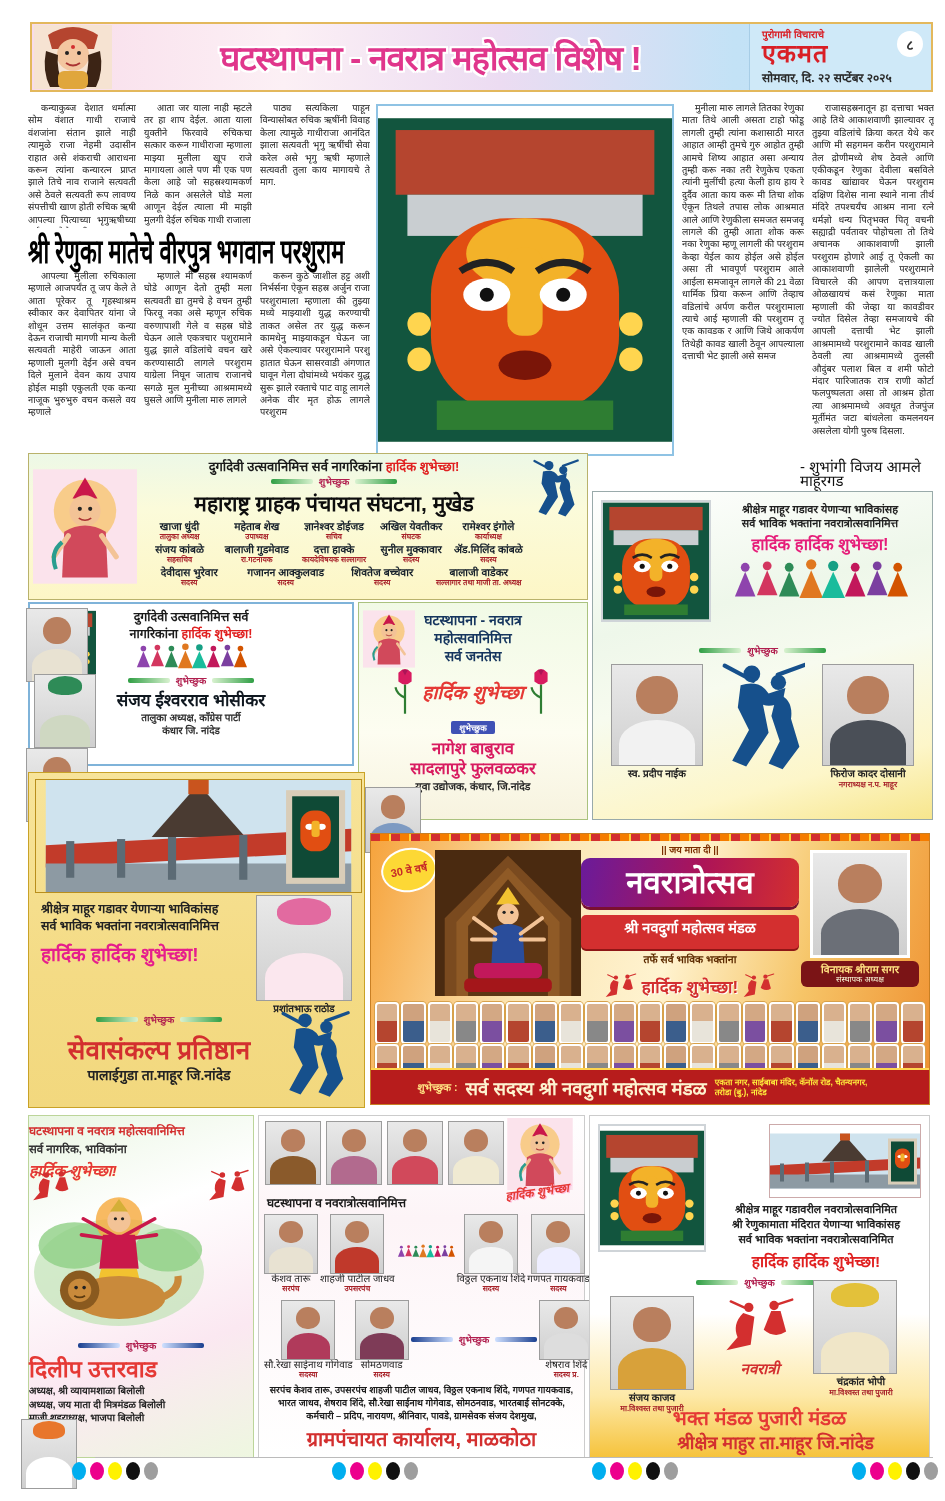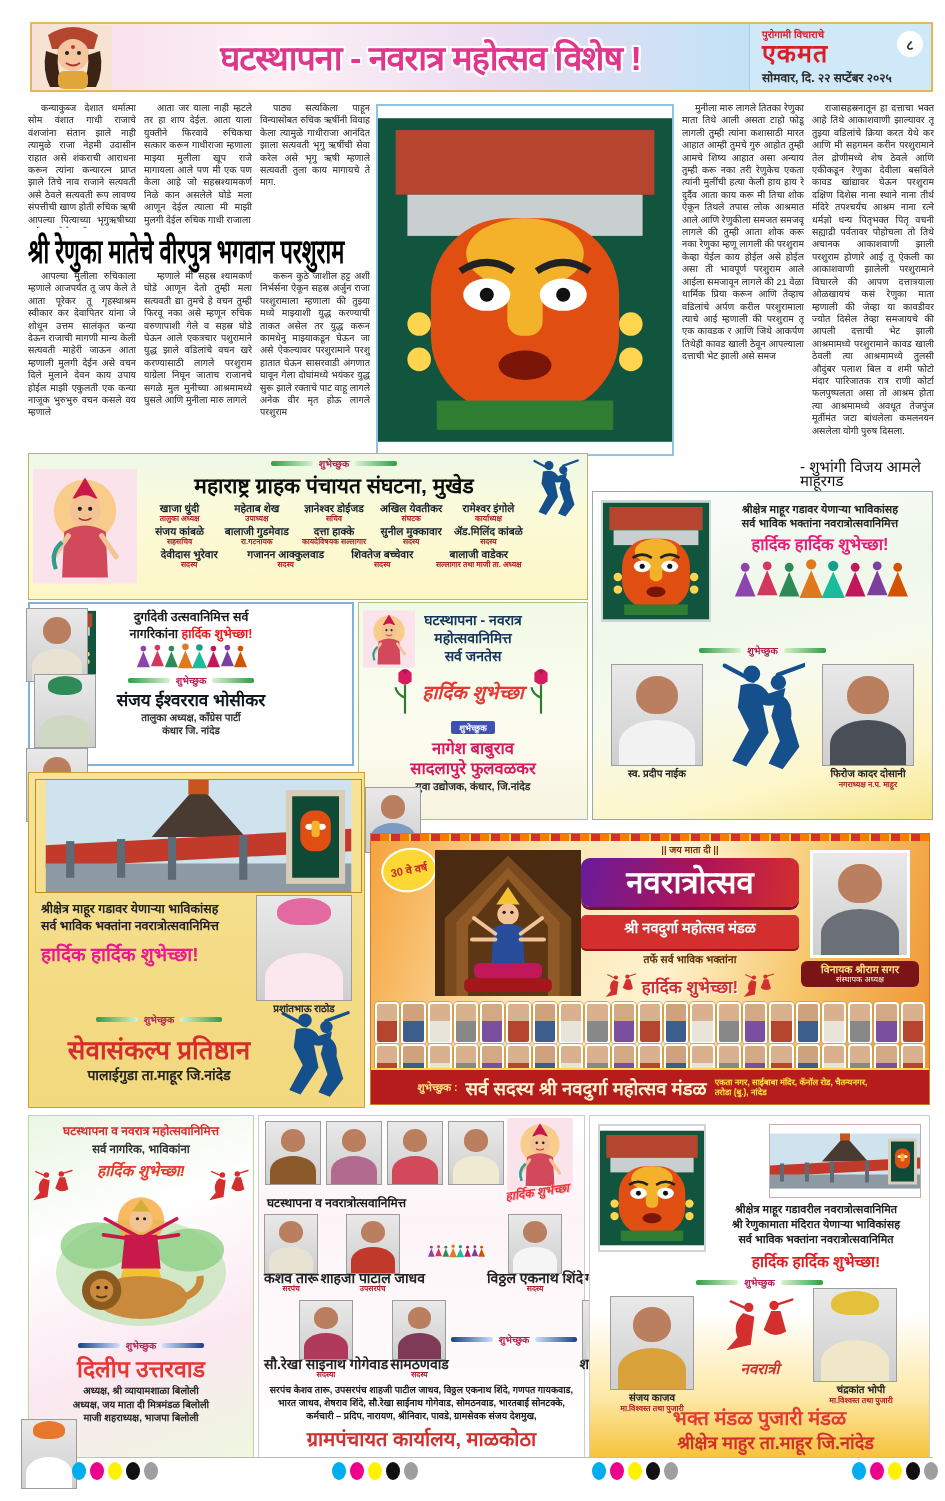--- a/index.html
+++ b/index.html
@@ -133,38 +133,38 @@
   .mini:nth-child(5n+4){background:linear-gradient(180deg,#c89independent7e 45%,#3c7a45 45%);}
   .mini:nth-child(5n+5){background:linear-gradient(180deg,#d3a884 45%,#7b4fa0 45%);}
   .nv-strip{position:absolute;left:0;right:0;bottom:0;height:34px;background:#b71c1c;
     border-top:2px solid #ffd54f;display:flex;align-items:center;justify-content:center;gap:8px;}
   .nv-pre{font-size:10.5px;font-weight:bold;color:#ffe082;}
   .nv-main{font-size:18.5px;font-weight:bold;color:#fdf3d0;white-space:nowrap;}
   .nv-addr{width:168px;font-size:8.3px;font-weight:bold;color:#ffeb3b;line-height:10.5px;}
 
   
   #ad-dl{left:28px;top:1115px;width:226px;height:343px;border:1px solid #bcd59a;
-    background:linear-gradient(160deg,#eaf6e3,#ffffff 32%,#fbe8f1 68%,#eef7e0);text-align:center;}
+    background:linear-gradient(160deg,#eaf6e3,#ffffff 32%,#fbe8f1 68%,#eef7e0);text-align:left;}
   .dl-l1{font-size:12px;font-weight:bold;color:#d32f2f;margin-top:6px;white-space:nowrap;}
   .dl-l2{font-size:11.5px;font-weight:bold;color:#333;margin-top:2px;}
   .dl-greet{font-size:15.5px;font-weight:bold;font-style:italic;color:#e53935;margin-top:3px;
     text-shadow:1px 1px 0 #ffd;}
   .dl-name{font-size:23px;font-weight:bold;color:#e53935;white-space:nowrap;}
   .dl-role{font-size:9.8px;font-weight:bold;color:#222;line-height:13.5px;}
 
   
   #ad-gr{left:258px;top:1115px;width:327px;height:343px;border:1px solid #ccc;
     background:linear-gradient(180deg,#fff,#fdf4f7 30%,#fff);}
   .gr-top{position:absolute;left:6px;top:5px;display:flex;gap:5px;}
   .gr-head{position:absolute;left:8px;top:78px;width:240px;font-size:12px;font-weight:bold;color:#1a1a1a;}
   .gr-script{position:absolute;left:246px;top:66px;width:80px;font-size:12px;font-weight:bold;
     font-style:italic;color:#e53935;transform:rotate(-8deg);text-shadow:1px 1px 0 #fbd;}
   .gr-row{position:absolute;left:4px;right:4px;display:flex;}
   .gr-cell{flex:1;text-align:center;padding:0 1px;}
-  .gr-name{font-size:14px;font-weight:bold;color:#222;line-height:9.5px;white-space:nowrap;}
+  .gr-name{font-size:10px;font-weight:normal;color:#222;line-height:9.5px;white-space:nowrap;}
   .gr-role{font-size:7.6px;font-weight:bold;color:#a8232a;line-height:9px;}
   .gr-sum{position:absolute;left:6px;right:6px;top:268px;font-size:9.3px;font-weight:bold;
     color:#1a1a1a;text-align:center;line-height:12.8px;}
   .gr-office{position:absolute;left:0;right:0;bottom:5px;text-align:center;font-size:20px;
     font-weight:bold;color:#d32f2f;white-space:nowrap;}
 
   
   #ad-bm{left:589px;top:1115px;width:341px;height:343px;border:1px solid #ccc;
     background:linear-gradient(180deg,#ffffff,#ffffff 58%,#fde9a8 82%,#f6c33c);text-align:center;}
   .bm-lines{position:absolute;left:118px;top:86px;width:216px;font-size:11px;font-weight:bold;
@@ -373,20 +373,24 @@
   </div>
 
   <div class="adbox" id="ad-gp">
     <svg class="abs" style="left:4px;top:3px;width:104px;height:139px">
         <use href="#sym-durga-art"></use>
       </svg>
     <svg class="abs" style="right:6px;top:4px;width:52px;height:60px">
         <use href="#sym-dancer-blue"></use>
       </svg>
     <div class="content">
+      <div class="gp-line1">
+        <span>दुर्गादेवी उत्सवानिमित्त सर्व नागरिकांना</span>
+        <span class="red">हार्दिक शुभेच्छा!</span>
+      </div>
       <div class="shubh">शुभेच्छुक</div>
       <div class="gp-org">महाराष्ट्र ग्राहक पंचायत संघटना, मुखेड</div>
       <div class="gp-row">
         <div class="gp-cell">
             <div class="gp-name">खाजा धुंदी</div>
             <div class="gp-role">तालुका अध्यक्ष</div>
           </div>
         <div class="gp-cell">
             <div class="gp-name">महेताब शेख</div>
             <div class="gp-role">उपाध्यक्ष</div>
@@ -729,21 +733,21 @@
       <div class="portrait" style="width:84px;height:94px;--shirt:#d8a13a"></div>
       <div class="cap">संजय काजव</div>
       <div class="role">मा.विश्वस्त तथा पुजारी</div>
     </div>
     <div class="abs" style="left:122px;top:182px;width:96px;text-align:center">
       <svg style="width:76px;height:56px">
           <use href="#sym-navratri-red"></use>
         </svg>
       <div class="bm-logo-text">नवरात्री</div>
     </div>
-    <div class="abs" style="right:20px;top:172px;width:96px">
+    <div class="abs" style="right:20px;top:164px;width:96px">
       <div class="portrait turban" style="width:84px;height:94px;--shirt:#f0e6c8;--pagdi:#e3c13a"></div>
       <div class="cap">चंद्रकांत भोपी</div>
       <div class="role">मा.विश्वस्त तथा पुजारी</div>
     </div>
     <div class="bm-org1">भक्त मंडळ पुजारी मंडळ</div>
     <div class="bm-org2">श्रीक्षेत्र माहुर ता.माहूर जि.नांदेड</div>
   </div>
 
   <div class="abs foot-line"></div>
   <div class="regdots" style="left:72px">

